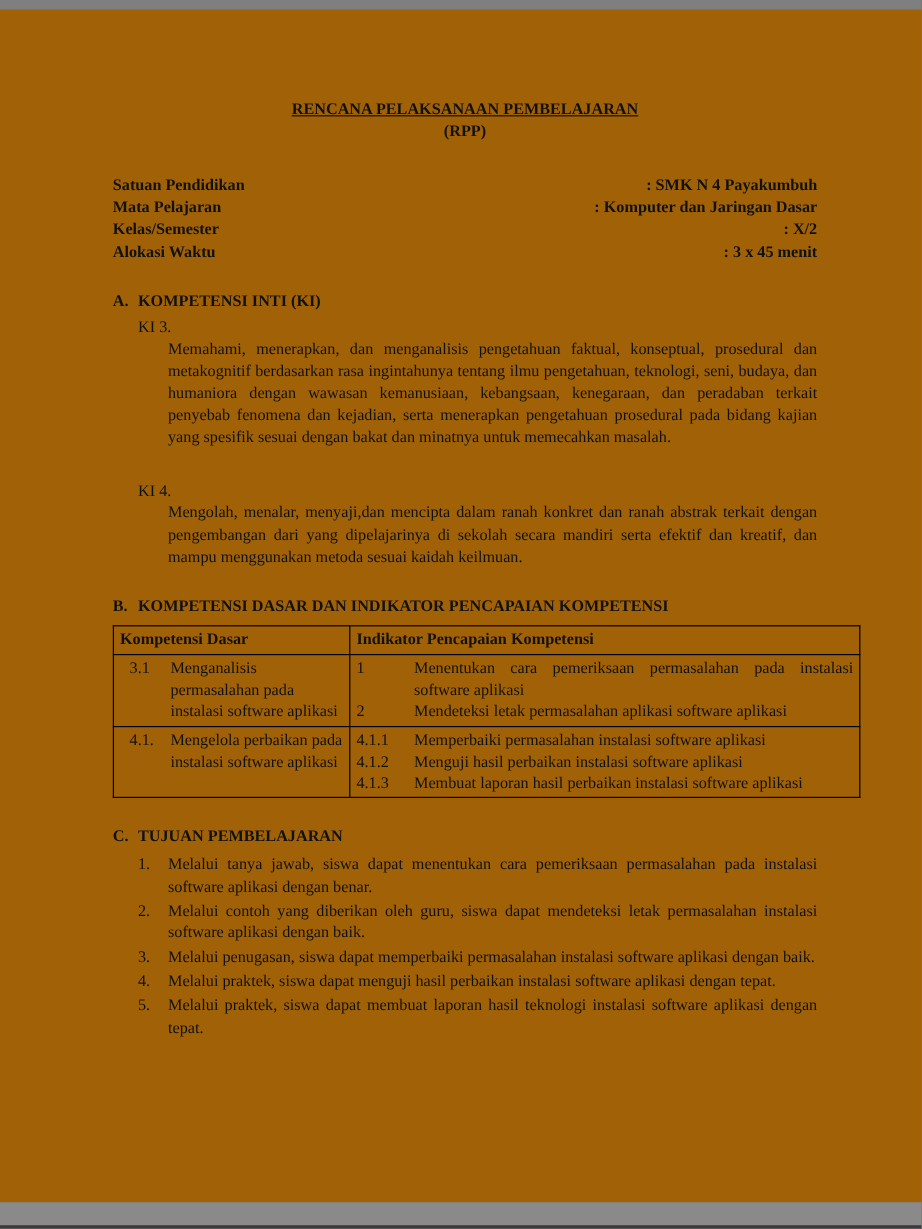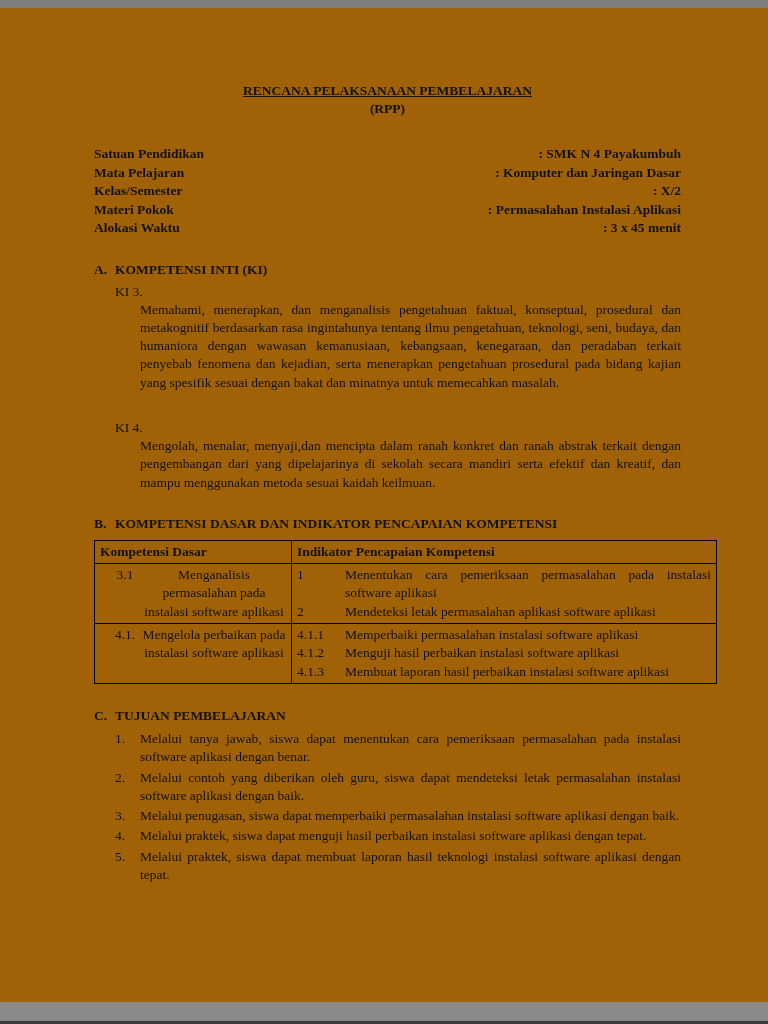--- a/index.html
+++ b/index.html
@@ -52,21 +52,21 @@
     padding-left:17px;
   }
   .kd-table th, .kd-table td {
     border:1px solid #000;
     vertical-align:top;
     padding:2px 5px;
     line-height:18.3px;
   }
   .kd-table th { text-align:left; font-weight:bold; }
   .col-kd { width:197px; }
-  .kd-cell { display:flex; padding-left:8px;text-align:center; }
+  .kd-cell { display:flex; padding-left:8px; }
   .kd-no { width:34px; flex:none; }
   .kd-text { flex:1; }
   .ind-row { display:flex; }
   .ind-no { width:48px; flex:none; }
   .ind-text { flex:1; text-align:justify; }
 
   .objectives { margin-top:5px; }
   .obj-item { display:flex; margin-left:21px; line-height:18.3px; margin-bottom:2px; }
   .obj-no { width:25px; flex:none; }
   .obj-text { flex:1; text-align:justify; }
@@ -91,24 +91,20 @@
       </div>
       <div class="meta-row">
         <span class="meta-label">Mata Pelajaran</span>
         <span class="meta-value">: Komputer dan Jaringan Dasar</span>
       </div>
       <div class="meta-row">
         <span class="meta-label">Kelas/Semester</span>
         <span class="meta-value">: X/2</span>
       </div>
       <div class="meta-row">
-        <span class="meta-label">Materi Pokok</span>
-        <span class="meta-value">: Permasalahan Instalasi Aplikasi</span>
-      </div>
-      <div class="meta-row">
         <span class="meta-label">Alokasi Waktu</span>
         <span class="meta-value">: 3 x 45 menit</span>
       </div>
     </div>
 
     <div class="section-heading">
       <span class="sec-no">A.</span>
       <span class="sec-text">KOMPETENSI INTI (KI)</span>
     </div>
 

